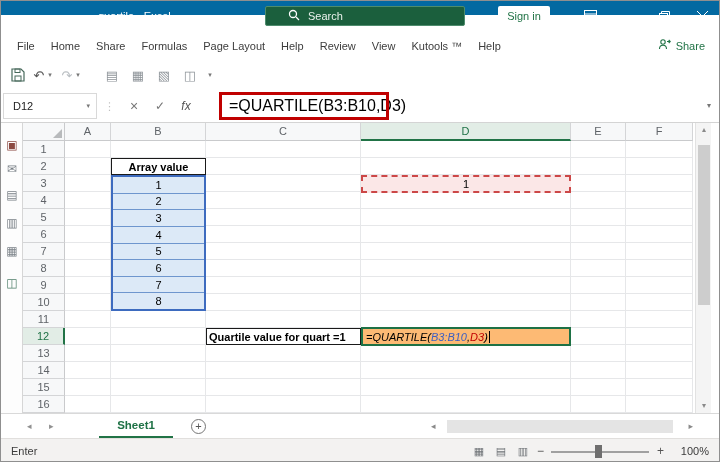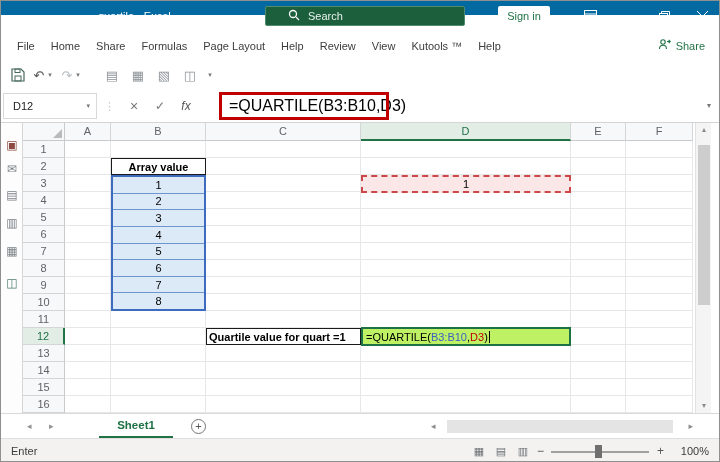--- a/index.html
+++ b/index.html
@@ -61,21 +61,21 @@
   .cellbox { position:absolute; font-size:11px; color:#000; display:flex; align-items:center; background:#fff; }
   .c-center { justify-content:center; }
   .c-bold { font-weight:bold; }
   .b2 { left:110px; top:157px; width:95px; height:17px; border:1px solid #1a1a1a; }
   .arr-block { left:110px; top:174px; width:95px; height:136px; position:absolute; border:2px solid #3d6bbf; background:#dce9f7; display:flex; flex-direction:column; }
   .acell { flex:1; display:flex; align-items:center; justify-content:center; font-size:11px; color:#000; border-bottom:1px solid #6e96ce; cursor:cell; }
   .acell:last-child { border-bottom:none; }
   .d2 { left:360px; top:157px; width:210px; height:17px; border:1px solid #1a1a1a; }
   .d3 { left:360px; top:174px; width:210px; height:18px; border:2px dashed #cc4747; background:#fbe7e7; }
   .c12 { left:205px; top:327px; width:155px; height:17px; border:1px solid #1a1a1a; padding-left:2px; }
-  .d12 { left:360px; top:326px; width:210px; height:19px; border:2px solid #1e7145; background:#bef264; padding-left:3px; white-space:nowrap; }
+  .d12 { left:360px; top:326px; width:210px; height:19px; border:2px solid #1e7145; background:#fdba74; padding-left:3px; white-space:nowrap;font-style:italic; }
   .caret { display:inline-block; width:1px; height:12px; background:#000; margin-left:1px; vertical-align:middle; }
 
   
   .vscroll { position:absolute; left:694px; top:122px; width:16px; height:290px; background:#f4f4f4; border-left:1px solid #e2e2e2; }
   .vs-arrow { position:absolute; left:0; width:16px; height:14px; text-align:center; font-size:8px; line-height:14px; color:#8a8a8a; cursor:pointer; }
   .vs-thumb { position:absolute; left:2px; top:22px; width:12px; height:160px; background:#cdcdcd; cursor:grab; }
 
   
   .sheetbar { position:absolute; left:0; top:412px; width:100%; height:25px; background:#fff; border-top:1px solid #d9d9d9; }
   .sb-nav { position:absolute; top:0; height:25px; line-height:25px; font-size:9px; color:#909090; cursor:pointer; }

